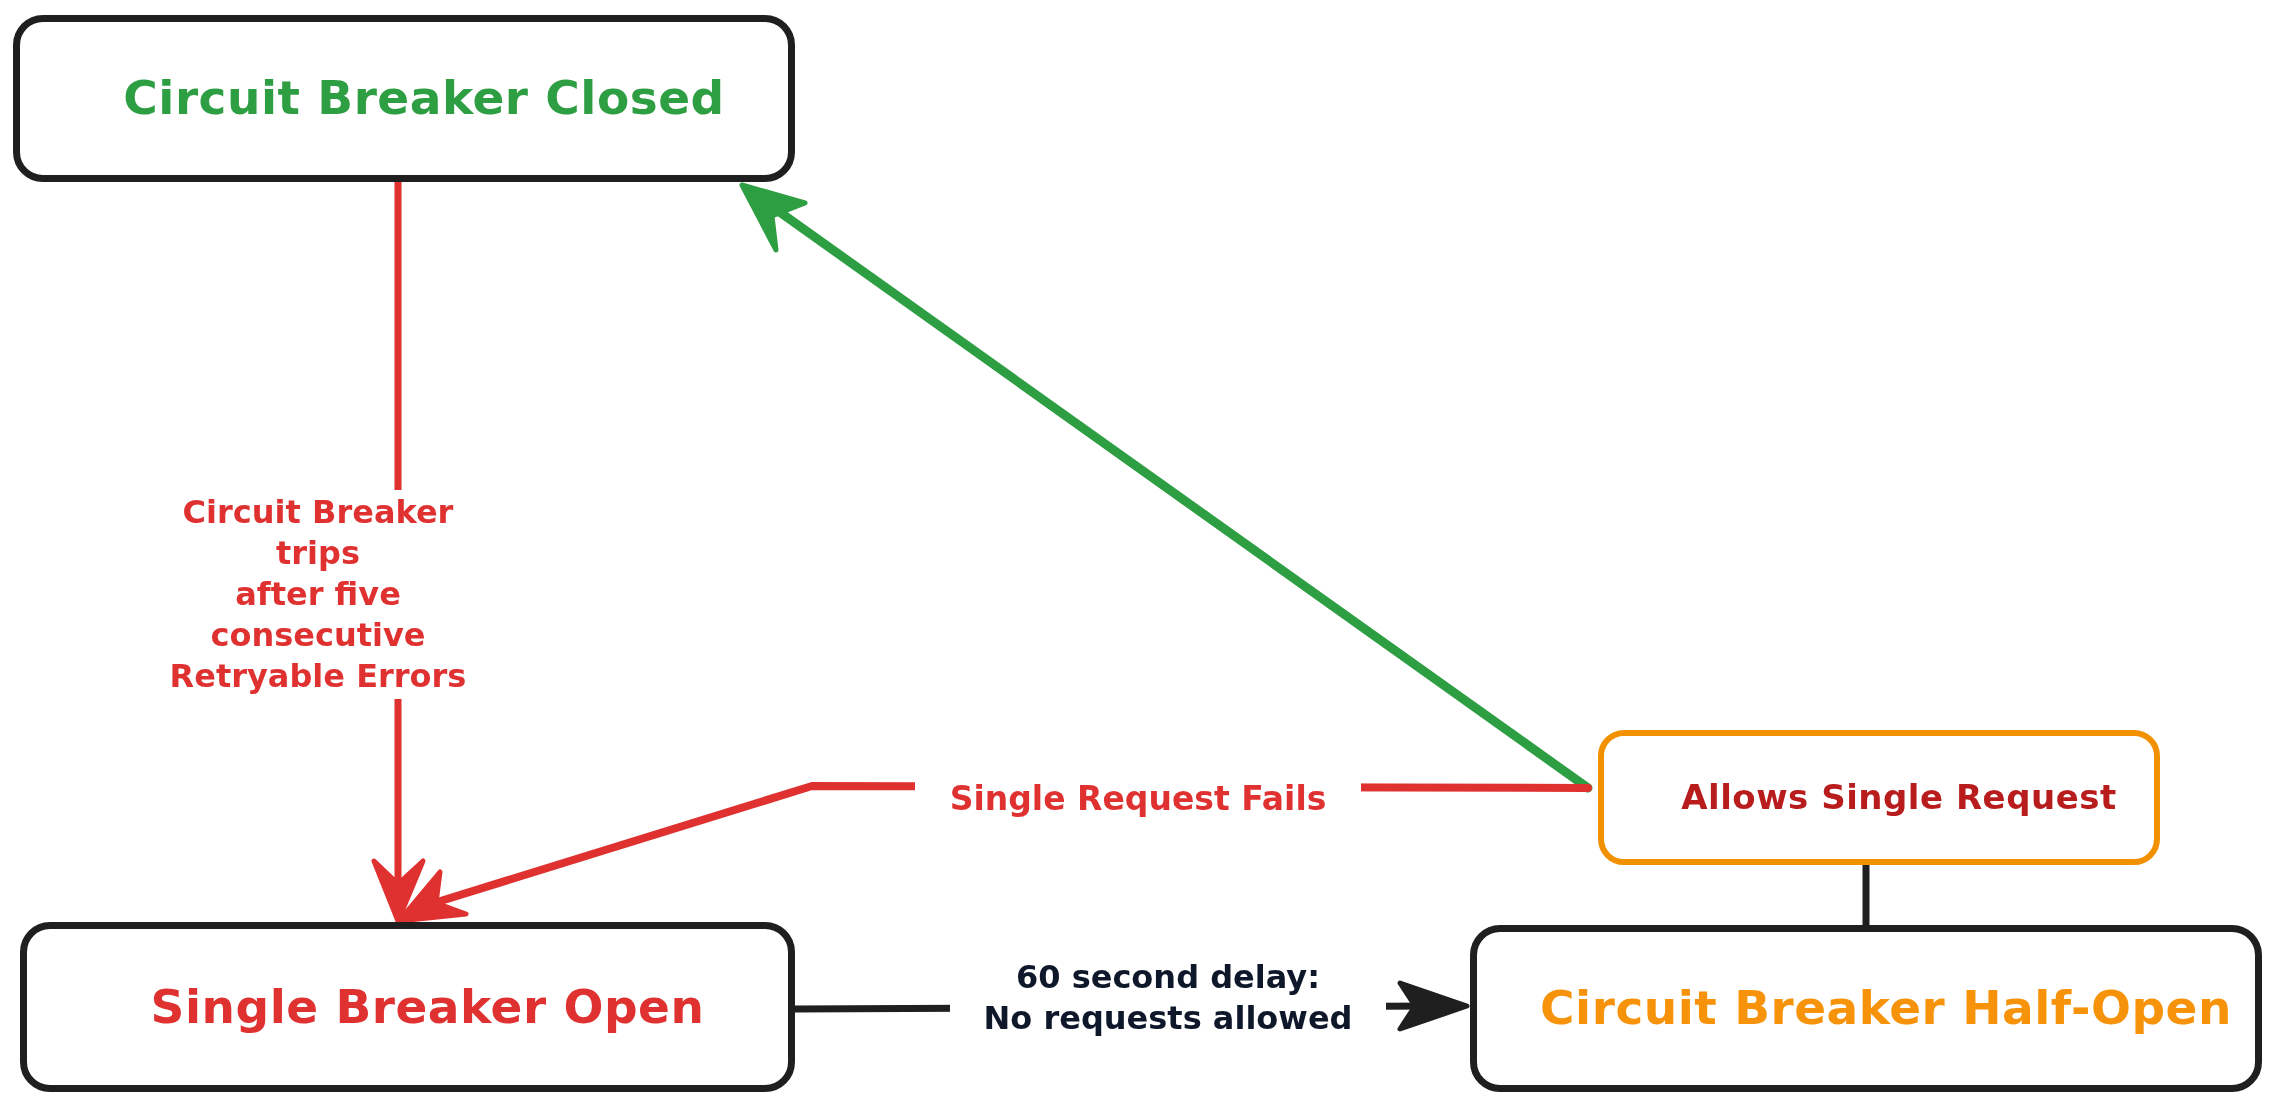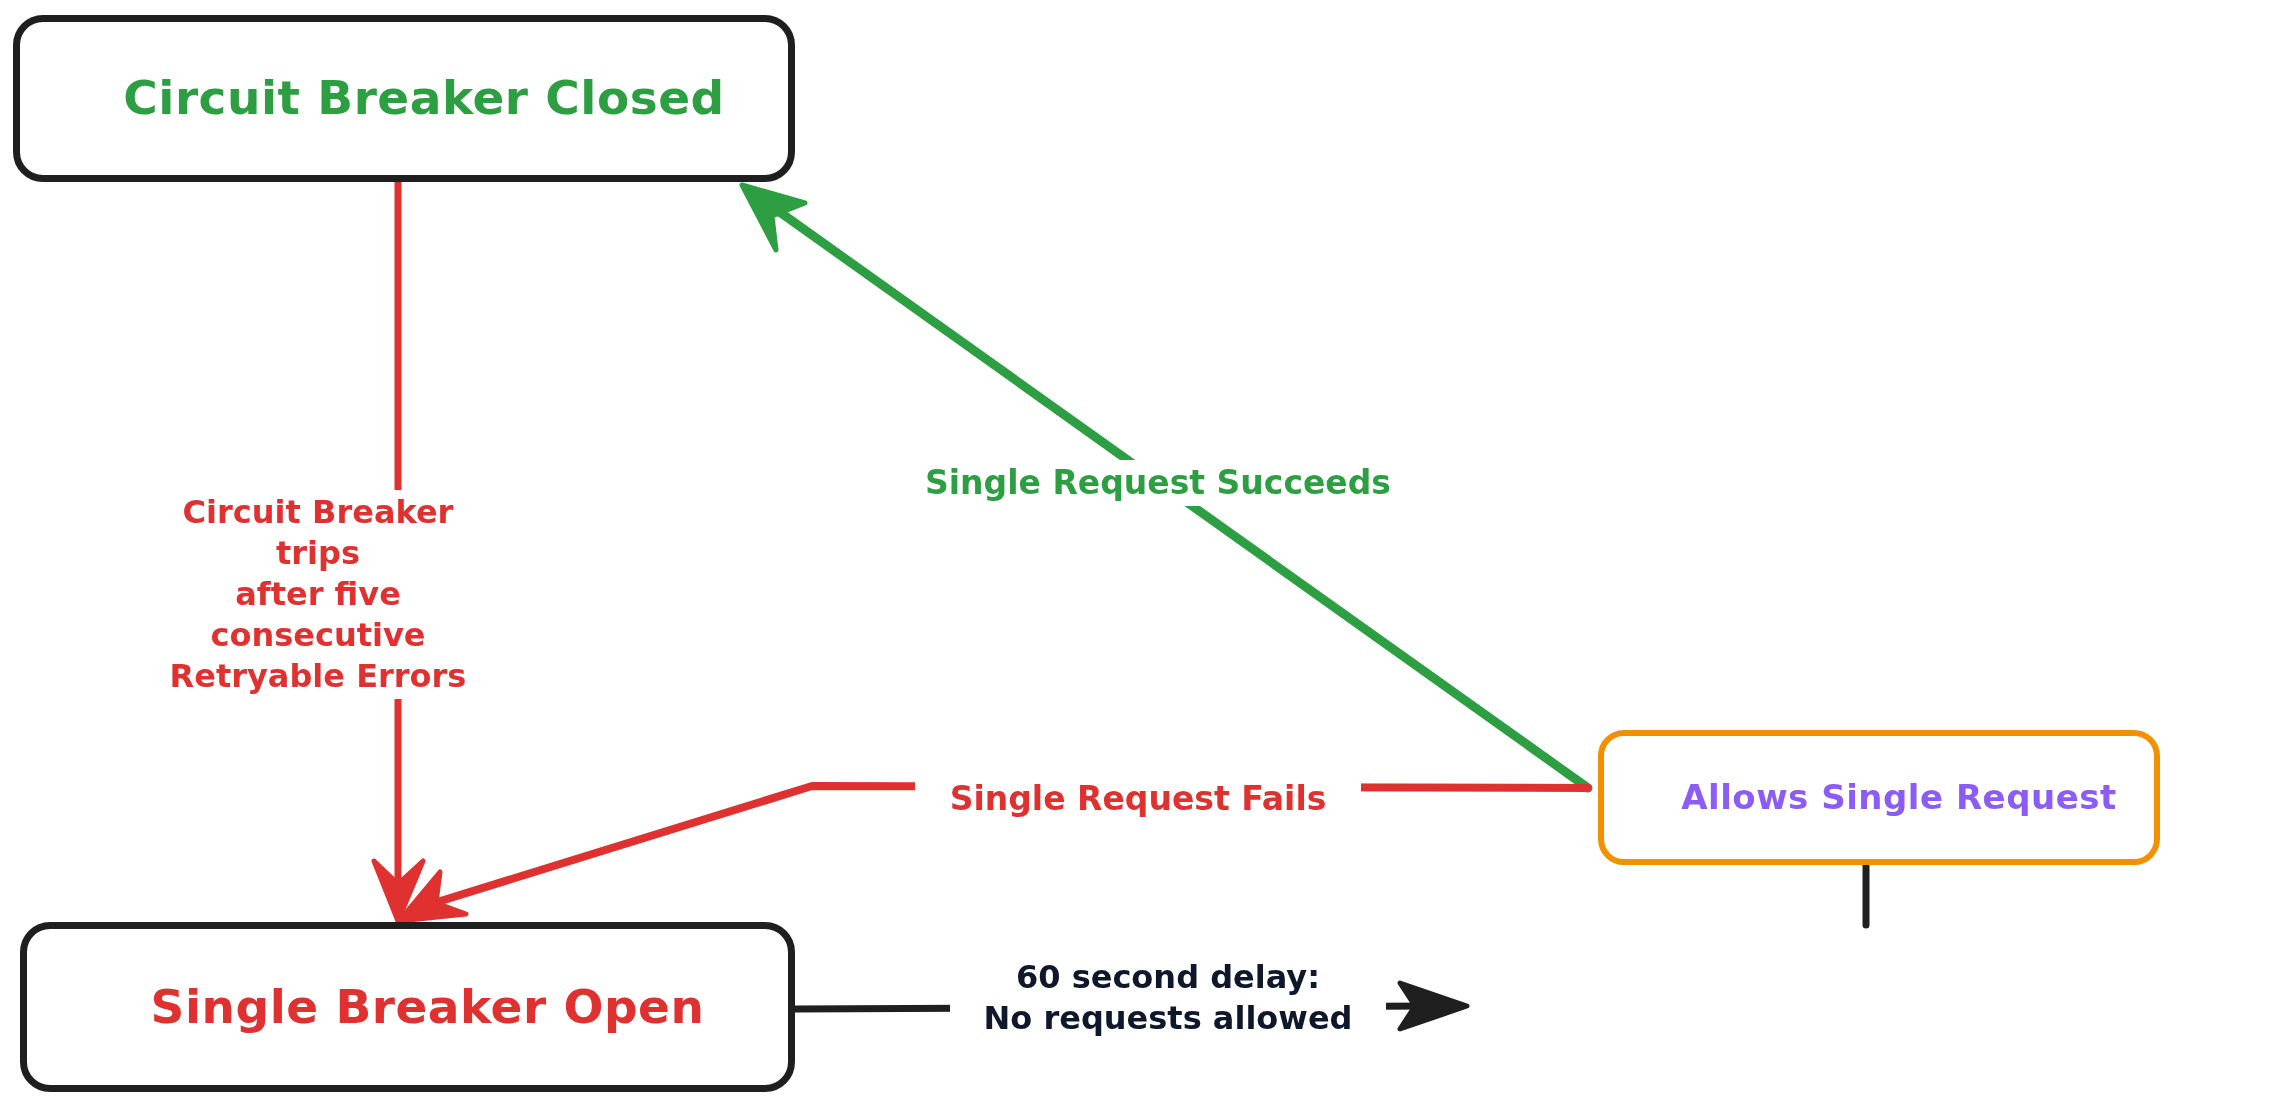--- a/index.html
+++ b/index.html
@@ -40,21 +40,21 @@
   }
 
   
   #node-closed   {left:13px;  top:15px;   width:782px; height:167px;}
   #node-open     {left:20px;  top:922px;  width:775px; height:170px;}
   #node-allows   {left:1598px;top:730px;  width:562px; height:135px;}
   #node-halfopen {left:1470px;top:925px;  width:792px; height:167px;}
 
   #node-closed   .node-label{color:#2e9e43; font-size:47px;}
   #node-open     .node-label{color:#e03131; font-size:47px;}
-  #node-allows   .node-label{color:#8b5cf6; font-size:34px;}
+  #node-allows   .node-label{color:#b91c1c; font-size:34px;}
   #node-halfopen .node-label{color:#f7930a; font-size:47px;}
 
   
   .edge-label{
     position:absolute;
     font-family:"DejaVu Sans", sans-serif;
     font-weight:600;
     line-height:1.28;
     text-align:center;
     white-space:pre-line;
@@ -115,25 +115,27 @@
   </div>
 
   <div class="node node-black" id="node-open">
     <span class="node-label">Single Breaker Open</span>
   </div>
 
   <div class="node node-orange" id="node-allows">
     <span class="node-label">Allows Single Request</span>
   </div>
 
+  <div class="node node-black" id="node-halfopen">
+    <span class="node-label">Circuit Breaker Half-Open</span>
+  </div>
 
   <div class="edge-label" id="label-trips">Circuit Breaker trips
 after five consecutive
 Retryable Errors</div>
 
-  <div class="edge-label" id="label-succeeds">Single Request Succeeds</div>
 
   <div class="edge-label" id="label-fails">Single Request Fails</div>
 
   <div class="edge-label" id="label-delay">60 second delay:
 No requests allowed</div>
 
 </div>
 
 </body></html>

